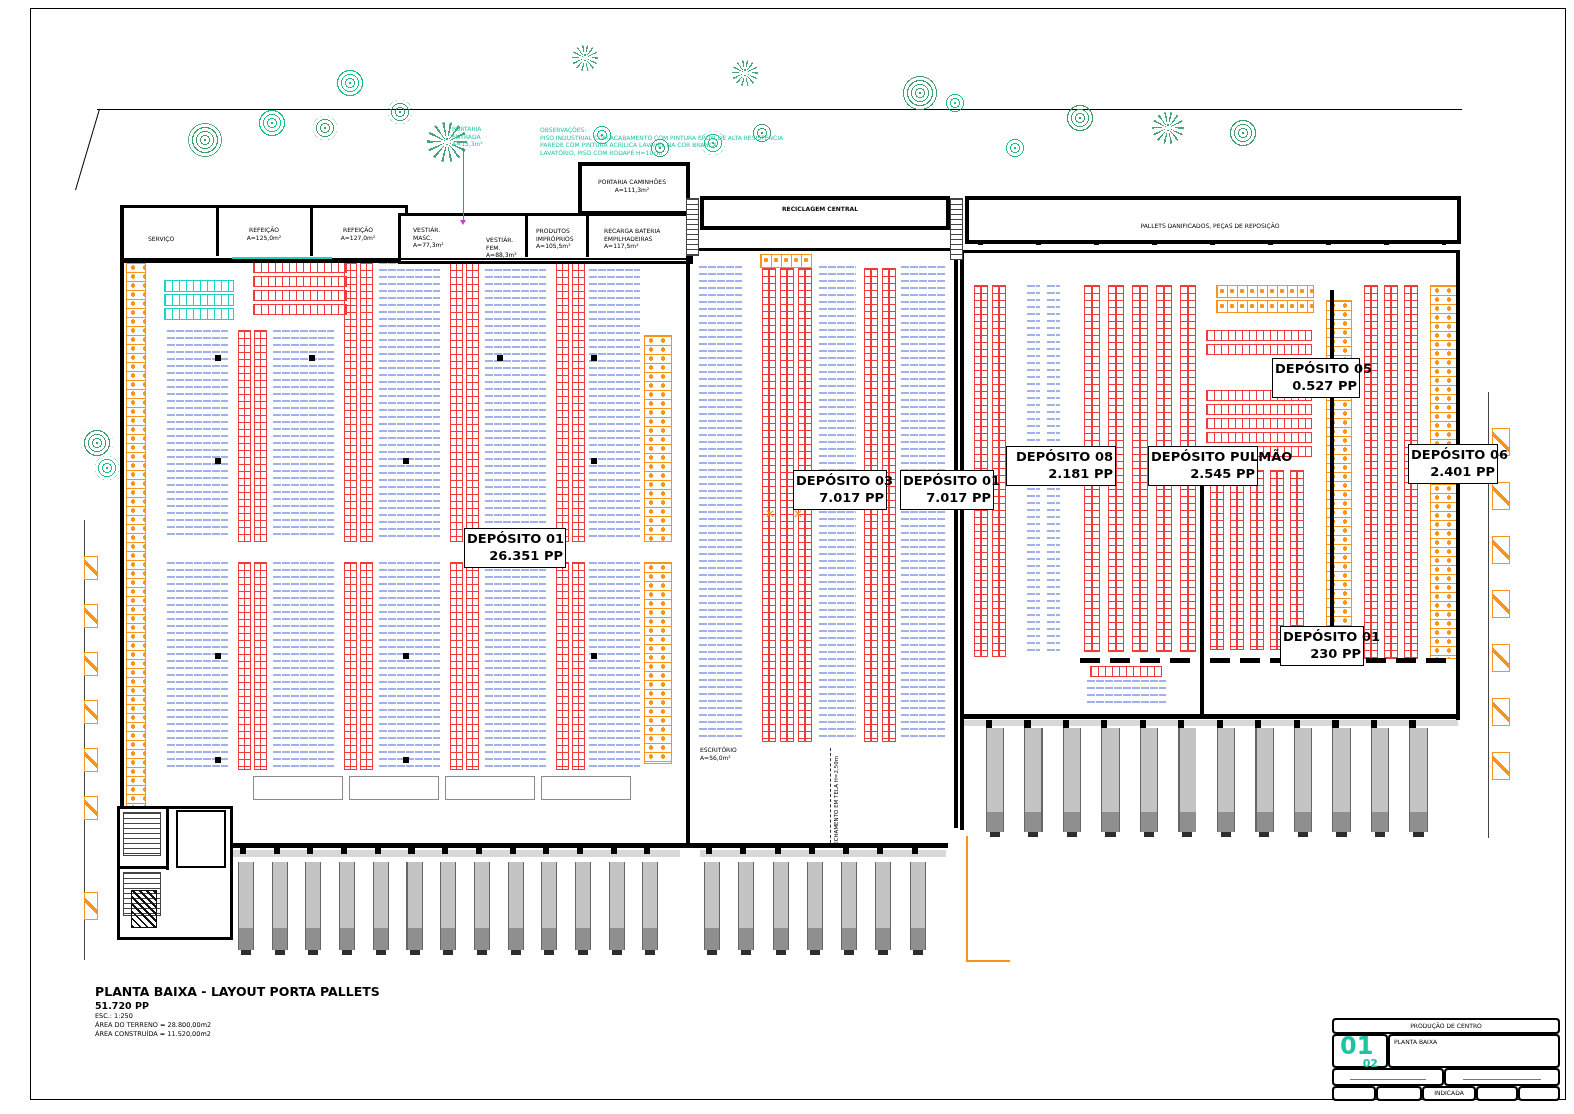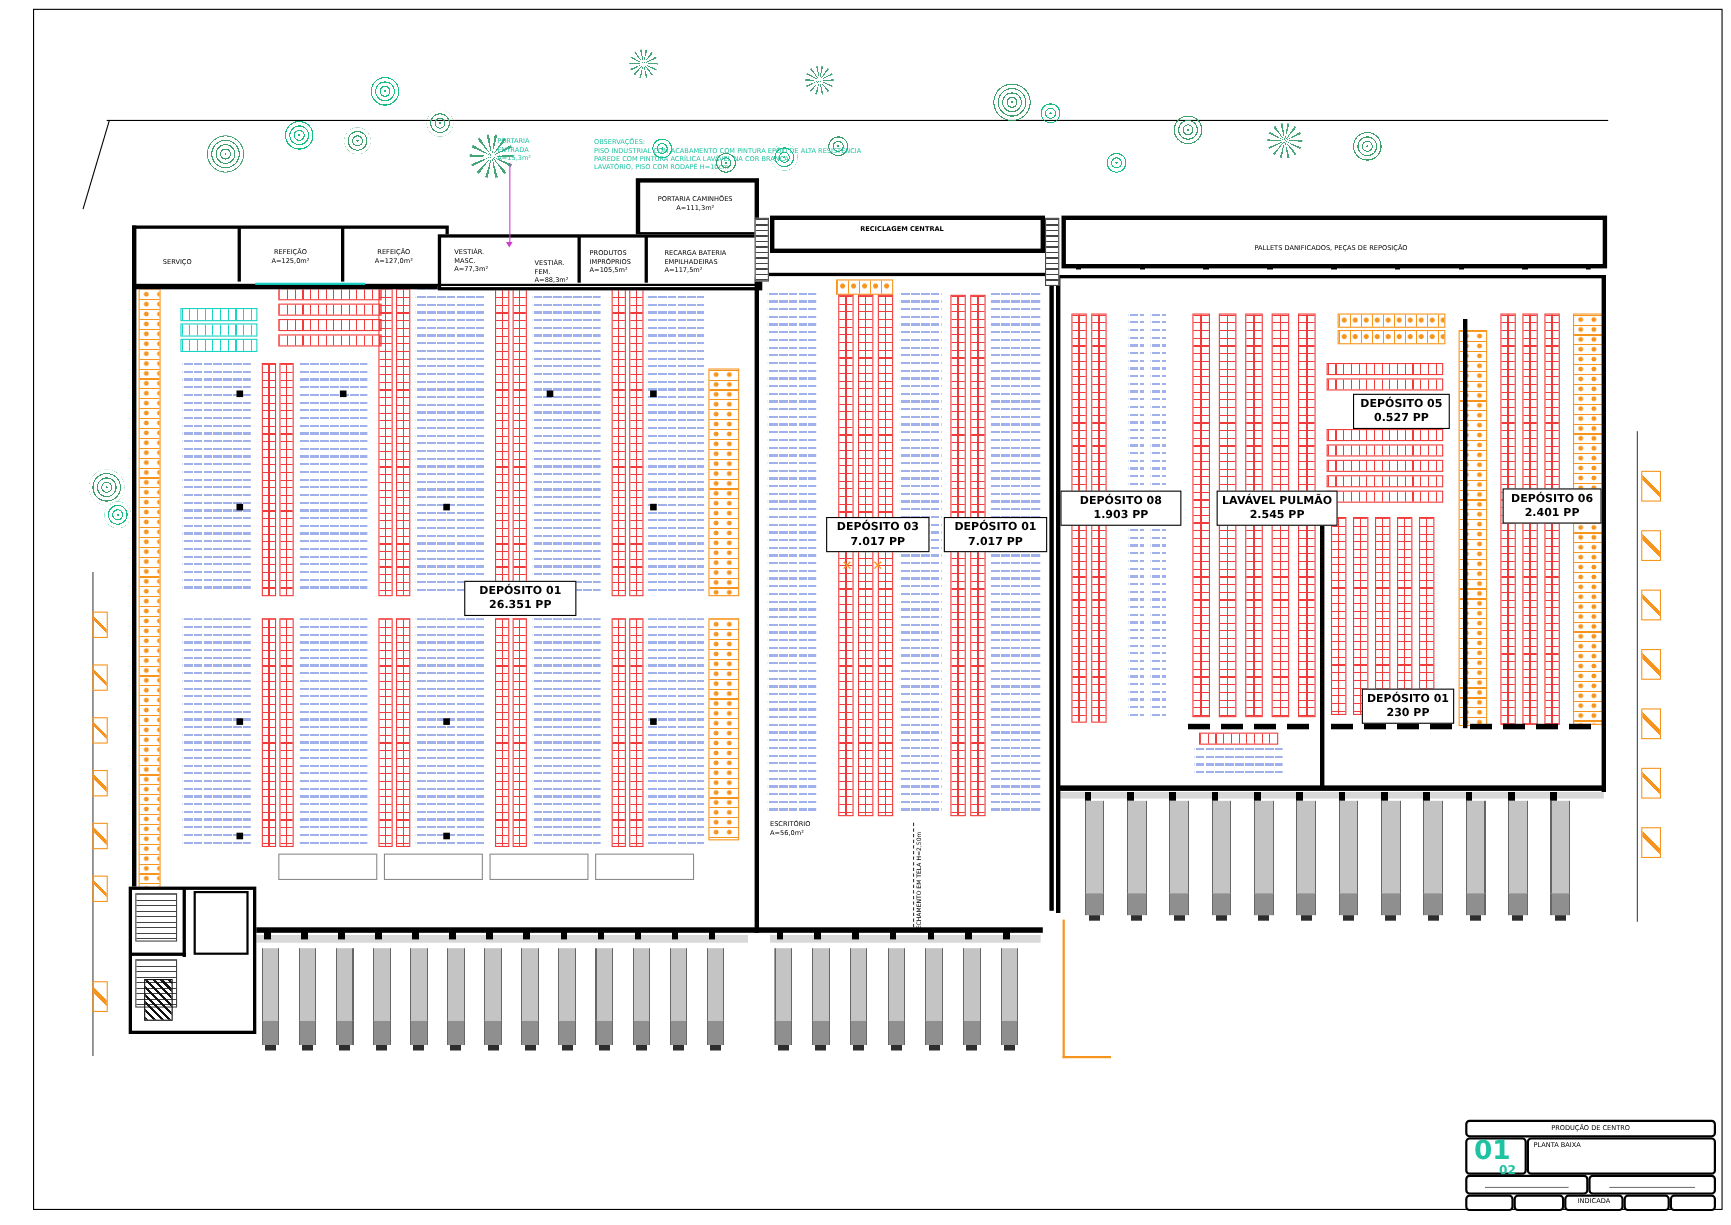--- a/index.html
+++ b/index.html
@@ -63,22 +63,22 @@
   
   .tree{position:absolute;border-radius:50%;z-index:1;
       background-image:repeating-radial-gradient(circle at 50% 50%,rgba(40,150,90,.9) 0 1px,transparent 1px 4px);}
   .tree.b{background-image:repeating-radial-gradient(circle at 50% 50%,rgba(0,185,115,.9) 0 1px,transparent 1px 4px);}
   .trstar{position:absolute;border-radius:50%;z-index:1;
       background-image:repeating-conic-gradient(from 8deg,rgba(38,150,95,.85) 0deg 7deg,transparent 7deg 26deg);}
   
   .t{position:absolute;font-size:6px;line-height:1.25;z-index:6;white-space:nowrap;}
   .tc{text-align:center;}
   .teal{color:#1fc3a2;}
-  .dbox{position:absolute;border:1.2px solid #000;background:#fff;text-align:center;
-        font-size:10px;font-weight:700;line-height:1.3;padding:2px 2px;z-index:6;white-space:nowrap;}
+  .dbox{position:absolute;border:1.2px solid #000;background:#fff;text-align:right;
+        font-size:13px;font-weight:700;line-height:1.3;padding:2px 2px;z-index:6;white-space:nowrap;margin-left:42px;}
   .cross{position:absolute;color:#f7941d;font-size:12px;font-weight:700;z-index:5;line-height:1;}
   .vert{writing-mode:vertical-rl;transform:rotate(180deg);font-size:5.5px;}
   .magline{position:absolute;width:1px;background:#cf3ccf;z-index:4;}
   .magarrow{position:absolute;width:0;height:0;border-left:3px solid transparent;border-right:3px solid transparent;border-top:5px solid #cf3ccf;z-index:4;}
   .oitem{position:absolute;width:16px;height:26px;border:1px solid #f7941d;z-index:2;
       background-image:linear-gradient(45deg,transparent 44%,#f7941d 44% 56%,transparent 56%);}
   .stage{position:absolute;border:1px solid #8a8a8a;z-index:1;background:#fff;}
   .pline{position:absolute;border-top:1.2px solid #000;z-index:1;}
   
   .tb{position:absolute;left:1332px;top:982px;width:230px;height:118px;z-index:7;}
@@ -321,30 +321,30 @@
   <div class="dashw" style="left:1080px;top:658px;width:120px;"></div>
   <div class="dashw" style="left:1210px;top:658px;width:118px;"></div>
   <div class="dashw" style="left:1336px;top:658px;width:120px;"></div>
 
   <div class="rk rr" style="left:974px;top:285px;width:12px;height:370px;"></div>
   <div class="rk rr" style="left:992px;top:285px;width:12px;height:370px;"></div>
   <div class="rk rb" style="left:1026px;top:285px;width:14px;height:370px;"></div>
   <div class="rk rb" style="left:1046px;top:285px;width:14px;height:370px;"></div>
   <div class="dbox" style="left:964px;top:446px;width:104px;">
     <div>DEPÓSITO 08</div>
-      <div>1.903 PP</div>
+      <div>2.181 PP</div>
   </div>
 
   <div class="rk rr" style="left:1084px;top:285px;width:14px;height:365px;"></div>
   <div class="rk rr" style="left:1108px;top:285px;width:14px;height:365px;"></div>
   <div class="rk rr" style="left:1132px;top:285px;width:14px;height:365px;"></div>
   <div class="rk rr" style="left:1156px;top:285px;width:14px;height:365px;"></div>
   <div class="rk rr" style="left:1180px;top:285px;width:14px;height:365px;"></div>
   <div class="dbox" style="left:1106px;top:446px;width:104px;">
-    <div>LAVÁVEL PULMÃO</div>
+    <div>DEPÓSITO PULMÃO</div>
       <div>2.545 PP</div>
   </div>
   <div class="rk rrh" style="left:1090px;top:666px;width:70px;height:9px;"></div>
   <div class="rk rb" style="left:1086px;top:680px;width:80px;height:24px;"></div>
 
   <div class="rk roh" style="left:1216px;top:285px;width:96px;height:11px;"></div>
   <div class="rk roh" style="left:1216px;top:300px;width:96px;height:11px;"></div>
   <div class="rk rrh" style="left:1206px;top:330px;width:104px;height:9px;"></div>
   <div class="rk rrh" style="left:1206px;top:344px;width:104px;height:9px;"></div>
   <div class="rk rrh" style="left:1206px;top:390px;width:104px;height:9px;"></div>
@@ -398,20 +398,27 @@
   <div class="apron" style="left:232px;top:850px;width:448px;height:7px;"></div>
   <div class="trkAbody" style="left:238px;top:862px;width:438px;height:66px;"></div>
   <div class="trkAcab" style="left:238px;top:928px;width:438px;height:22px;"></div>
   <div class="trkAwh" style="left:238px;top:950px;width:438px;height:5px;"></div>
   <div class="ticksB" style="left:706px;top:846px;width:238px;"></div>
   <div class="apron" style="left:700px;top:850px;width:246px;height:7px;"></div>
   <div class="trkBbody" style="left:704px;top:862px;width:240px;height:66px;"></div>
   <div class="trkBcab" style="left:704px;top:928px;width:240px;height:22px;"></div>
   <div class="trkBwh" style="left:704px;top:950px;width:240px;height:5px;"></div>
 
+  <div class="bl">
+    <div class="l1">PLANTA BAIXA - LAYOUT PORTA PALLETS</div>
+    <div class="l2">51.720 PP</div>
+    <div class="ls">ESC.: 1:250</div>
+    <div class="ls">ÁREA DO TERRENO = 28.800,00m2</div>
+    <div class="ls">ÁREA CONSTRUÍDA = 11.520,00m2</div>
+  </div>
 
   <div class="tb">
     <div class="cell" style="left:0;top:36px;width:224px;height:12px;">
       <div class="t tc" style="position:static;font-size:6px;padding-top:2px;">PRODUÇÃO DE CENTRO</div>
     </div>
     <div class="cell" style="left:0;top:52px;width:52px;height:30px;">
       <div class="sheetno">01</div>
       <div class="sheetof">02</div>
     </div>
     <div class="cell" style="left:56px;top:52px;width:168px;height:30px;">

